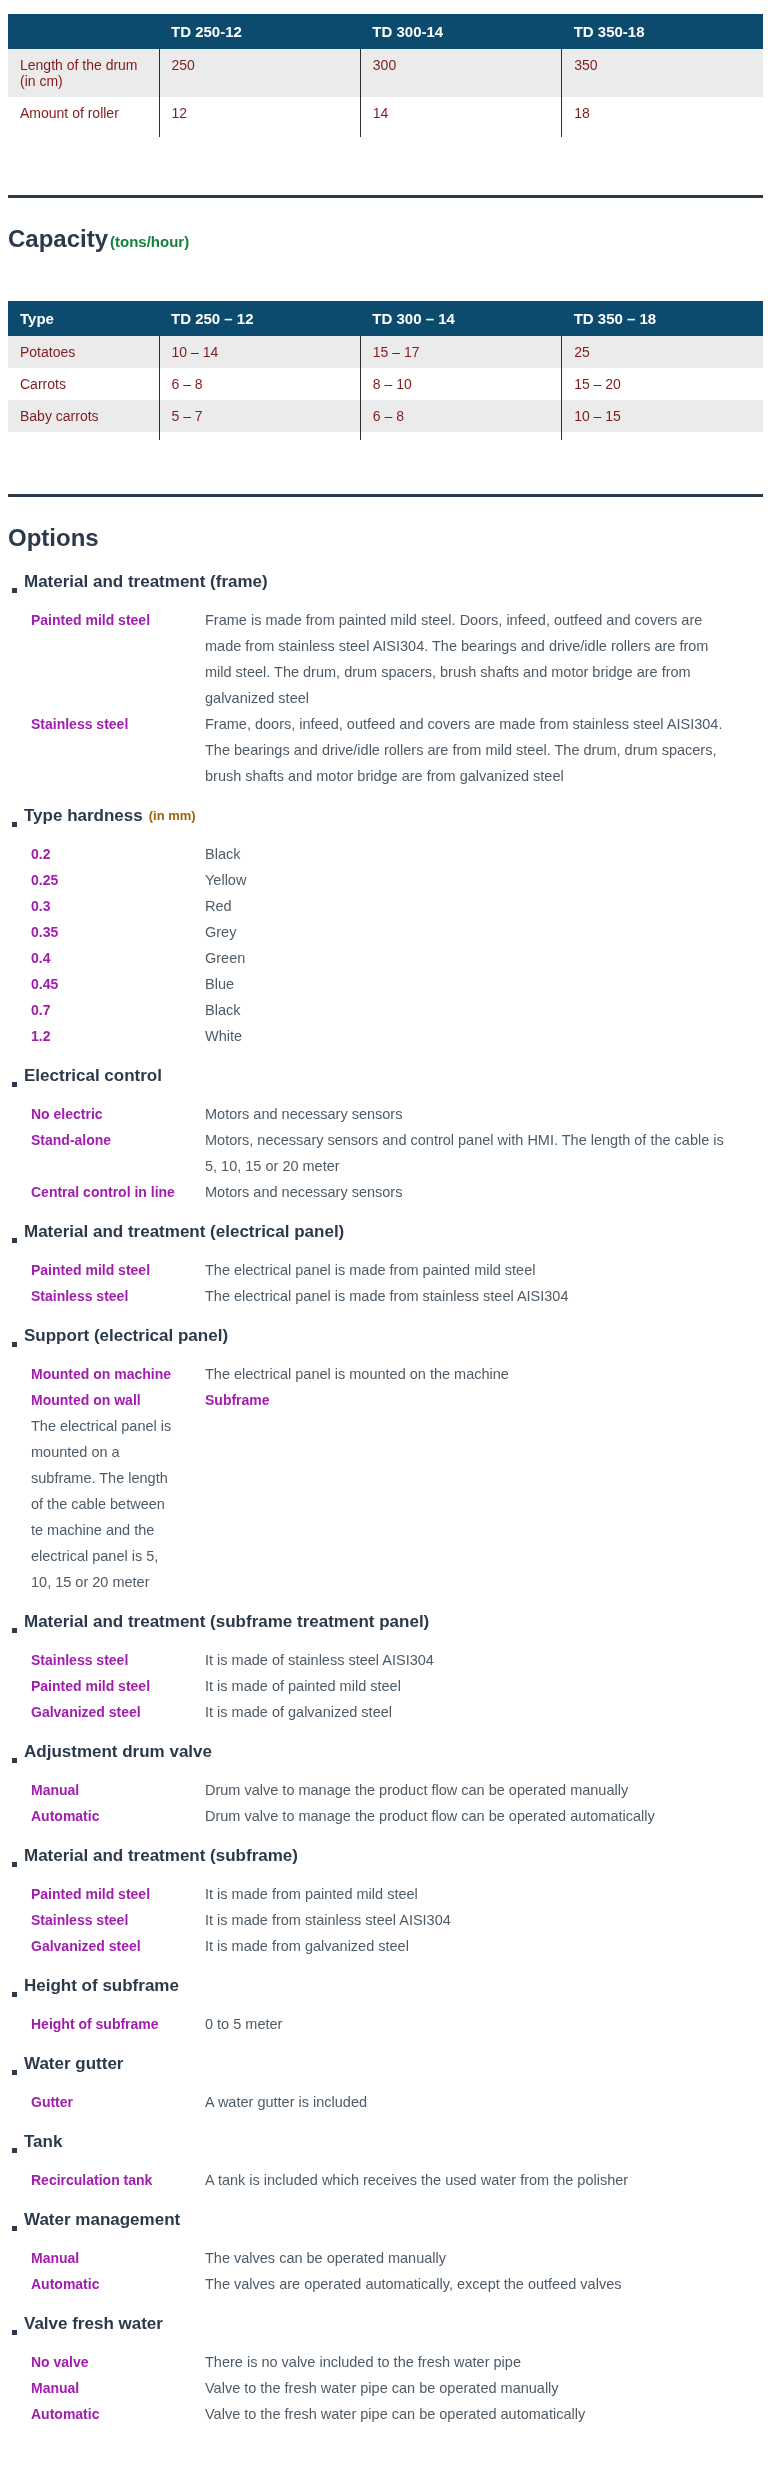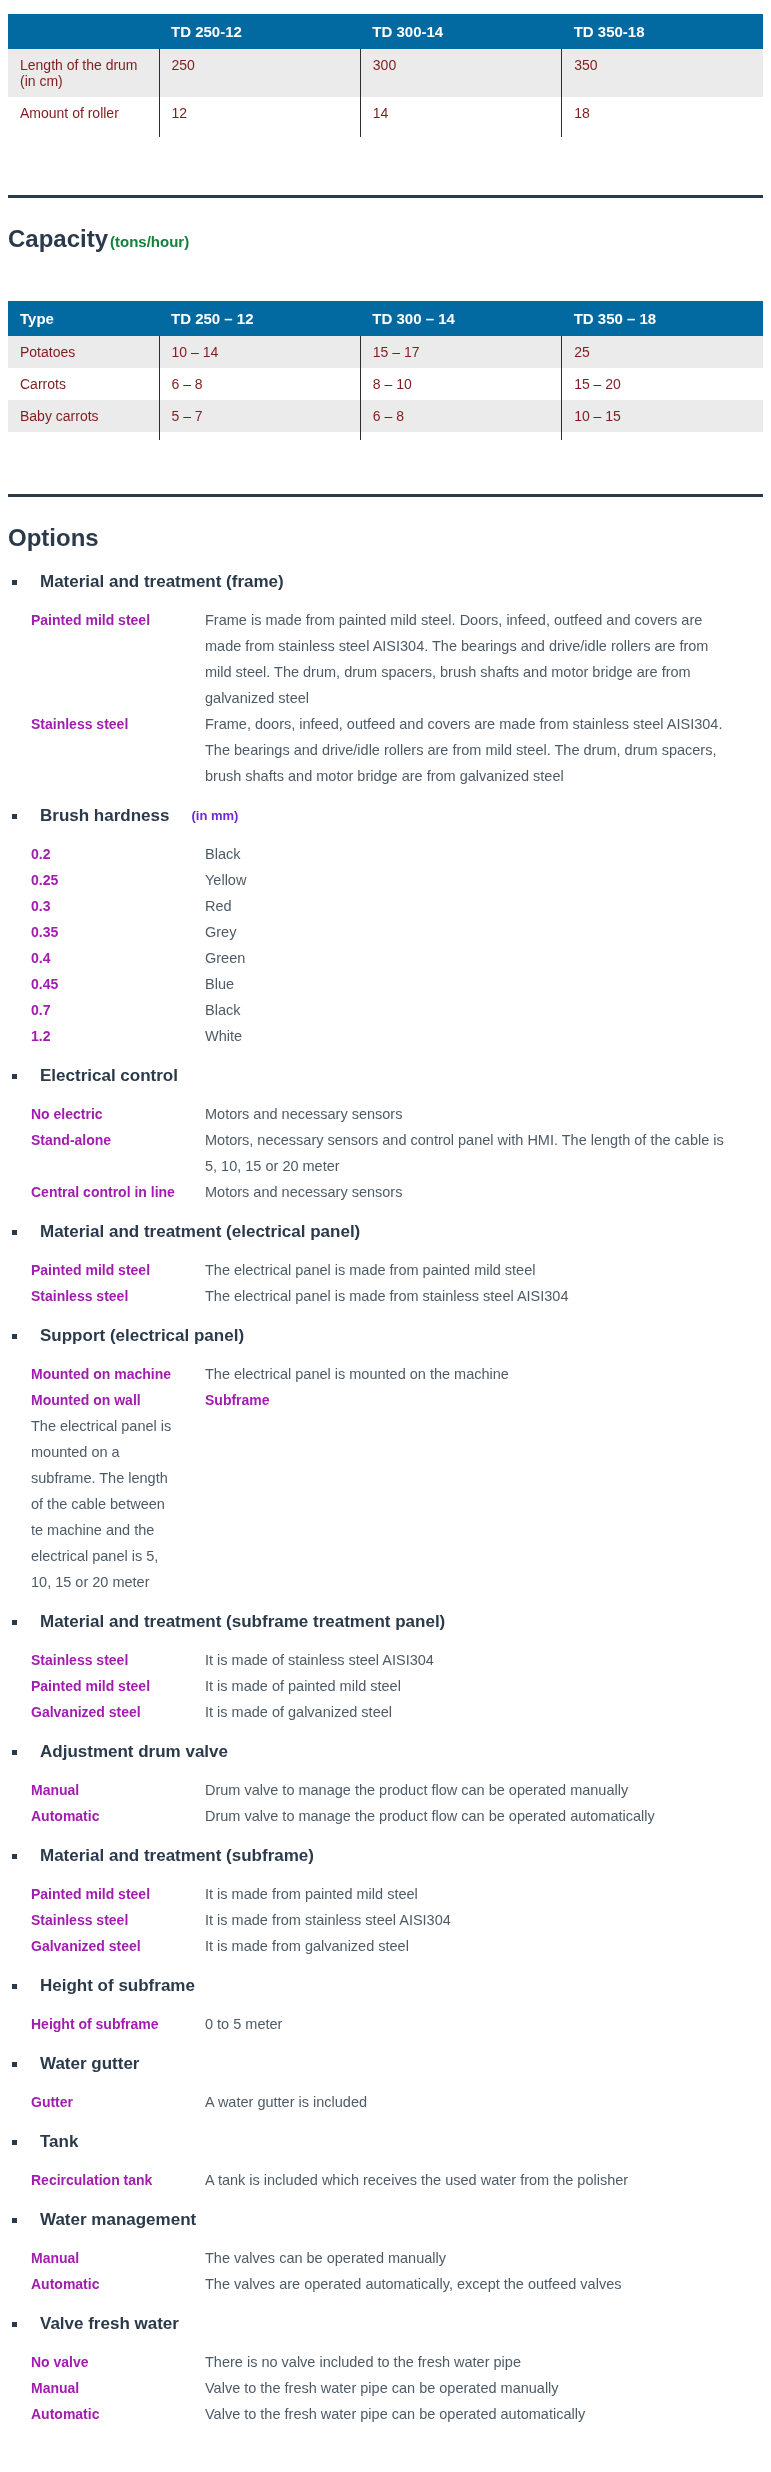--- a/index.html
+++ b/index.html
@@ -6,21 +6,21 @@
   body{
     width:771px;height:2472px;overflow:hidden;background:#ffffff;
     font-family:"Liberation Sans","DejaVu Sans",sans-serif;
     color:#4e5b66;-webkit-font-smoothing:antialiased;
   }
   .page{padding:0 8px;}
   
   table{width:100%;border-collapse:collapse;table-layout:fixed;}
   .spec-table{margin-top:14px;}
   thead th{
-    background:#0369a1;color:#ffffff;text-align:left;
+    background:#0c4a6e;color:#ffffff;text-align:left;
     font-size:15px;font-weight:bold;padding:9px 12px;
   }
   thead th:first-child{width:127px;}
   tbody td{
     font-size:14px;color:#7f1d1d;padding:8px 12px;
     vertical-align:top;
   }
   tbody td + td{border-left:1px solid #2e2e2e;}
   tbody tr:nth-child(odd):not(.ext){background:#ebebeb;}
   tbody tr.ext td{padding:0;height:8px;background:#ffffff;}
@@ -31,27 +31,27 @@
   h2.title{
     font-size:24px;font-weight:bold;color:#2b3a4a;
     margin:26px 0 44px;line-height:30px;
   }
   h2.title .suffix{font-size:15px;font-weight:600;color:#15803d;margin-left:2px;}
   h2#options-title{margin:26px 0 18px;}
   
   .section{margin-top:16px;}
   .section h3{
     font-size:17px;font-weight:bold;color:#2b3a4a;
-    margin:0 0 14px;line-height:22px;display:flex;align-items:center;gap:16px;
+    margin:0 0 14px;line-height:22px;display:flex;align-items:flex-end;
   }
   .section h3 .bullet{
     width:5px;height:5px;background:#2b3a4a;flex:0 0 auto;
     margin-left:4px;margin-right:7px;
   }
-  .section h3 .suffix{font-size:13px;font-weight:600;color:#6d28d9;margin-left:6px;}
+  .section h3 .suffix{font-size:13px;font-weight:600;color:#a16207;margin-left:6px;}
   .items{
     display:grid;grid-template-columns:174px 1fr;
     margin-left:23px;align-items:start;
   }
   .opt-name{
     font-weight:bold;color:#a21caf;font-size:14px;line-height:26px;
     padding-right:10px;
   }
   .opt-desc{
     color:#4e5b66;font-size:14.5px;line-height:26px;padding-right:30px;
@@ -149,21 +149,21 @@
         <div class="items">
           <div class="opt-name">Painted mild steel</div>
           <div class="opt-desc">Frame is made from painted mild steel. Doors, infeed, outfeed and covers are made from stainless steel AISI304. The bearings and drive/idle rollers are from mild steel. The drum, drum spacers, brush shafts and motor bridge are from galvanized steel</div>
           <div class="opt-name">Stainless steel</div>
           <div class="opt-desc">Frame, doors, infeed, outfeed and covers are made from stainless steel AISI304. The bearings and drive/idle rollers are from mild steel. The drum, drum spacers, brush shafts and motor bridge are from galvanized steel</div>
         </div>
       </div>
       <div class="section">
         <h3>
           <span class="bullet"></span>
-          <span>Brush hardness</span>
+          <span>Type hardness</span>
           <span class="suffix">(in mm)</span>
         </h3>
         <div class="items">
           <div class="opt-name">0.2</div>
           <div class="opt-desc">Black</div>
           <div class="opt-name">0.25</div>
           <div class="opt-desc">Yellow</div>
           <div class="opt-name">0.3</div>
           <div class="opt-desc">Red</div>
           <div class="opt-name">0.35</div>

